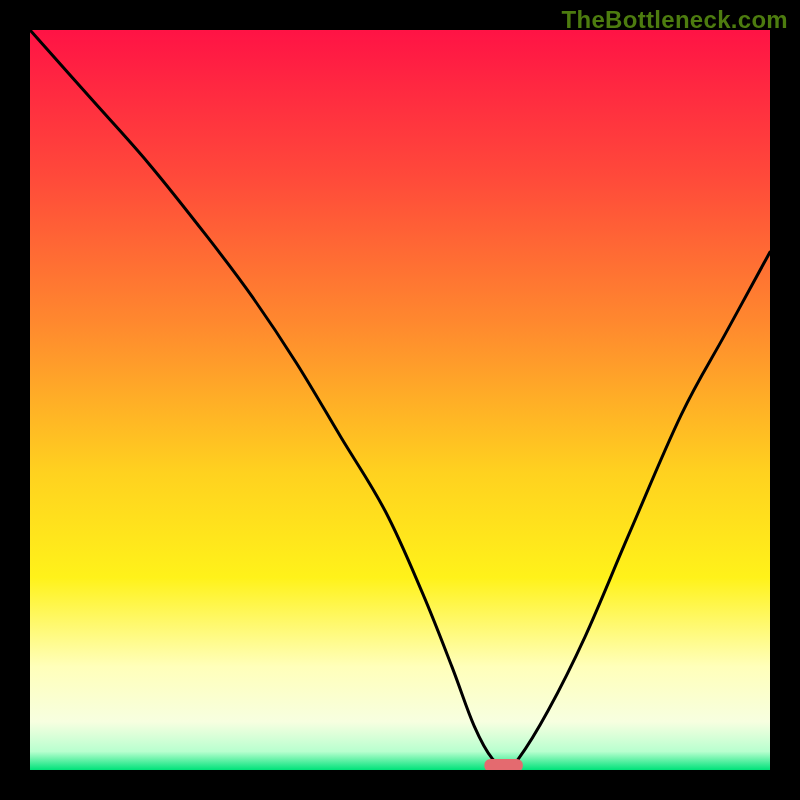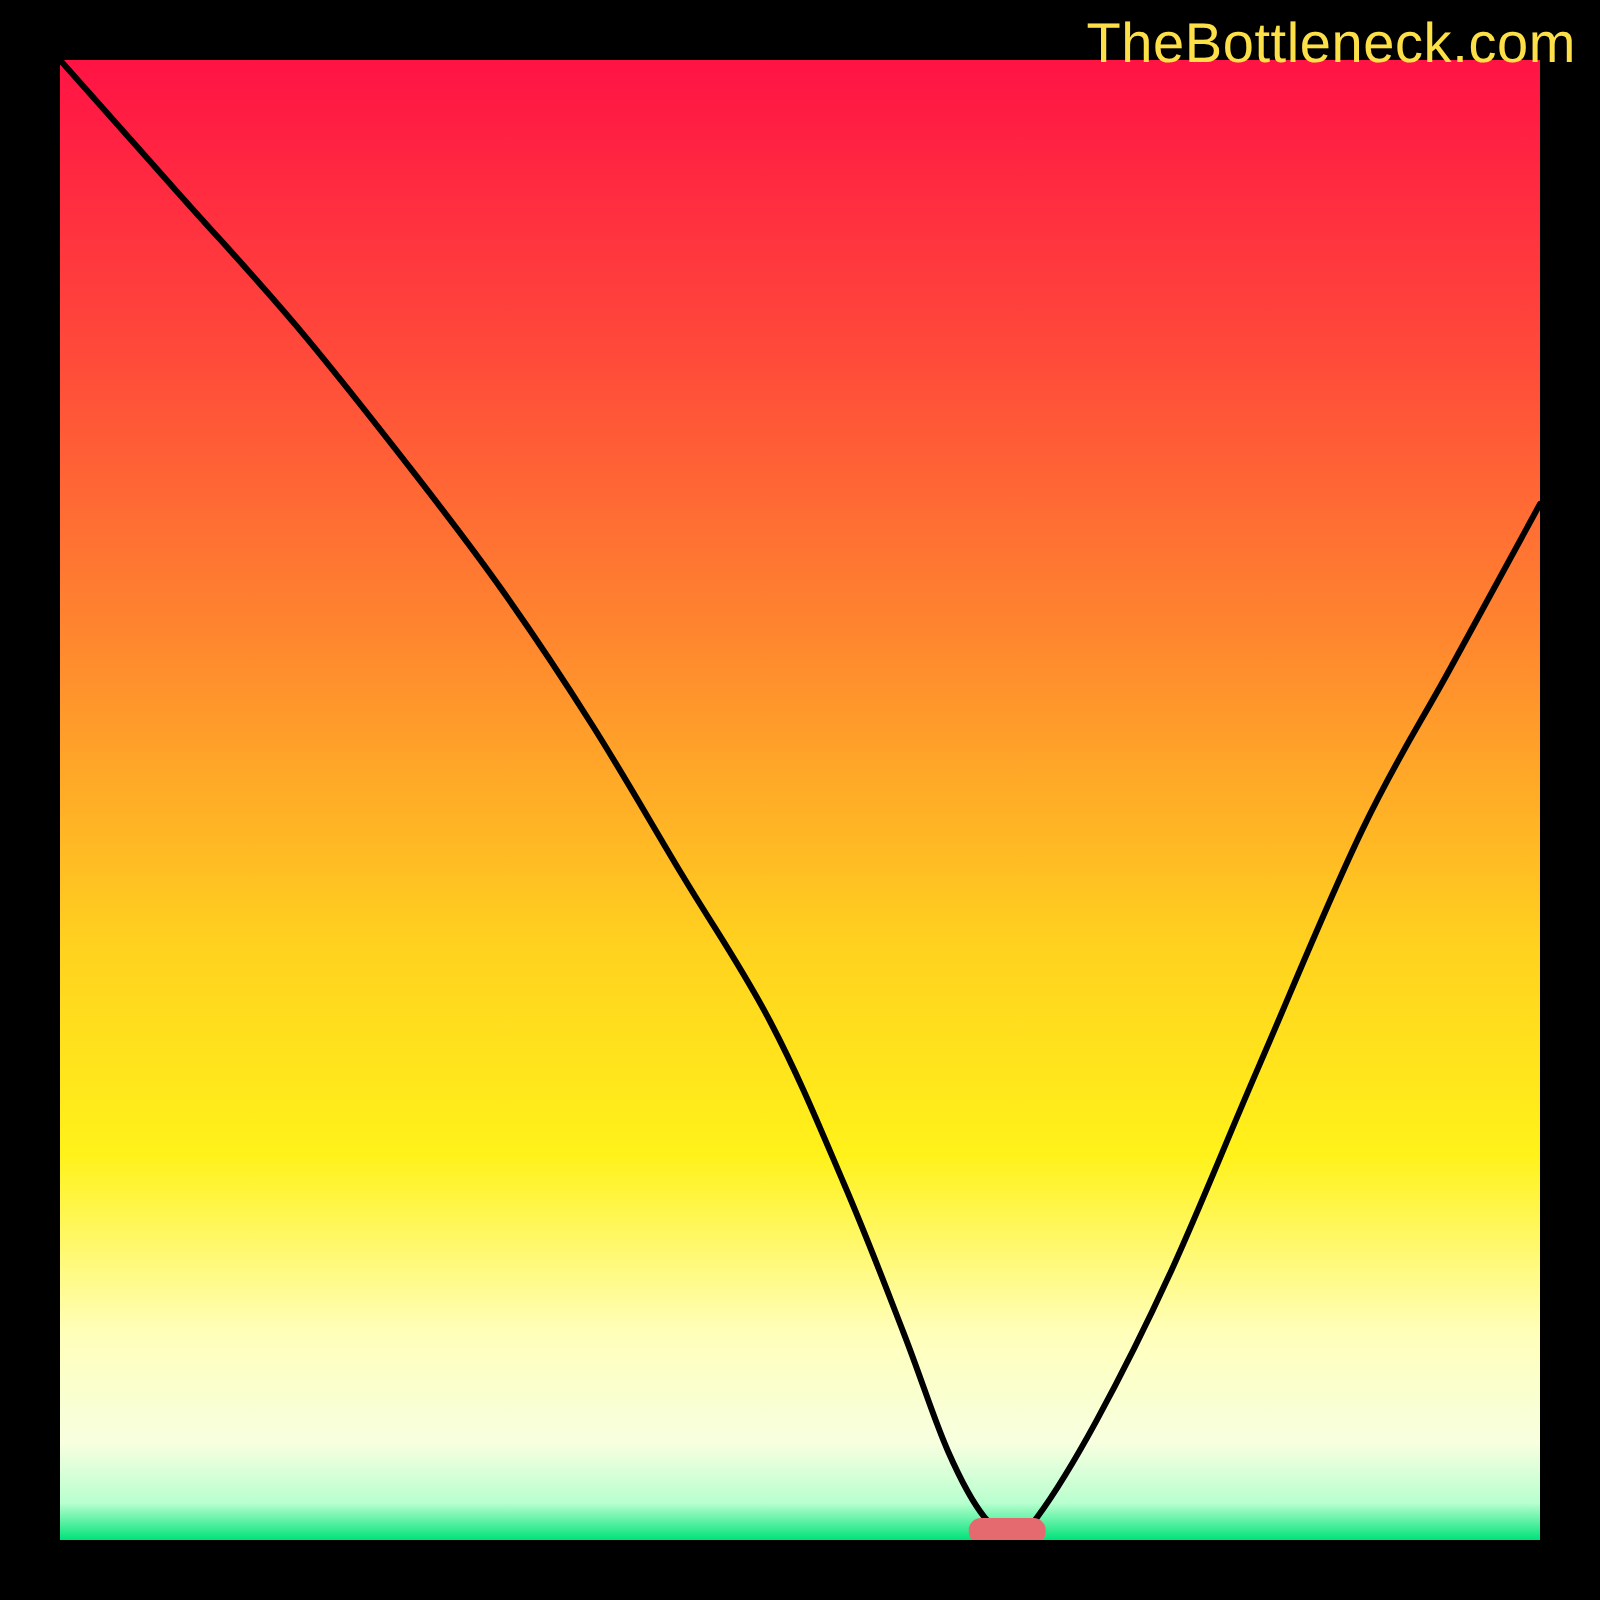--- a/index.html
+++ b/index.html
@@ -14,23 +14,23 @@
   .frame {
     position: relative;
     width: 800px;
     height: 800px;
     background: #000;
   }
   .watermark {
     position: absolute;
     top: 6px;
     right: 12px;
-    color: #fde047;
-    font-size: 28px;
-    font-weight: 400;
+    color: #4d7c0f;
+    font-size: 24px;
+    font-weight: 700;
     letter-spacing: 0.3px;
     z-index: 5;
   }
   svg {
     display: block;
   }
 </style>
 </head>
 <body>
 

